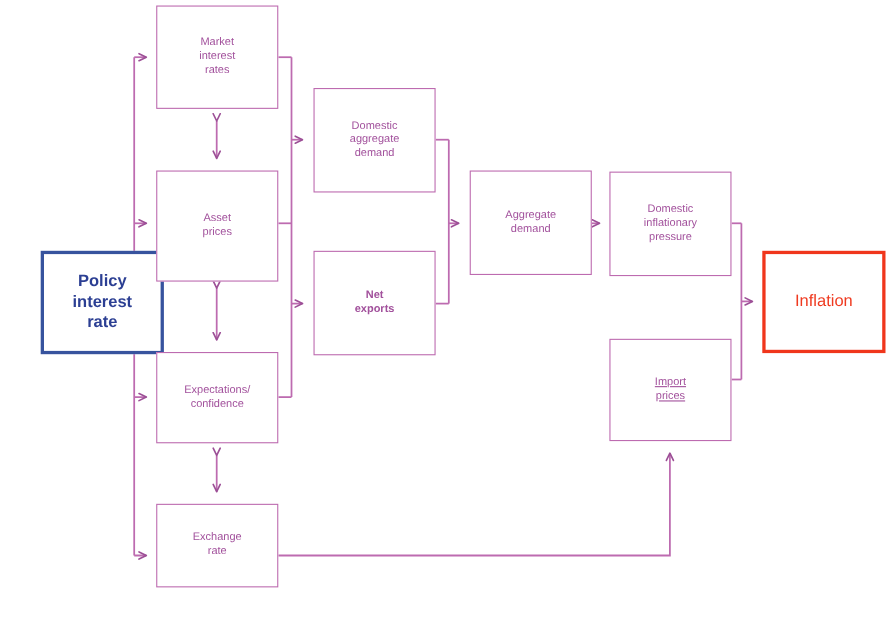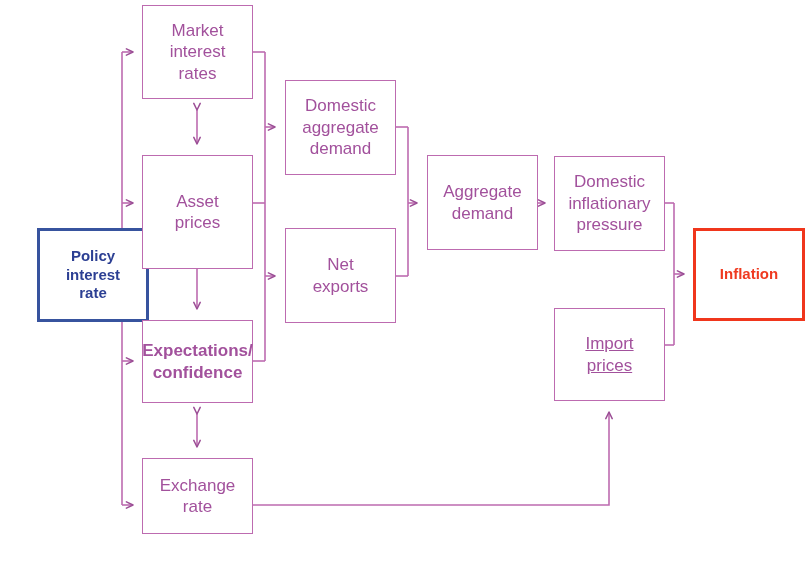--- a/index.html
+++ b/index.html
@@ -36,35 +36,35 @@
     display: block;
     line-height: 1.26;
     white-space: pre-line;
   }
   .node.transmission {
     border: 1.6px solid #b löschen;
   }
   .node.transmission {
     border: 1.6px solid #bd6bb0;
     color: #a2519c;
-    font-size: 17px;
+    font-size: 10px;
     font-weight: 400;
   }
   .node.policy {
     border: 3px solid #37539e;
     color: #2c3f93;
     font-size: 15px;
     font-weight: bold;
     margin-left: 32px;
   }
   .node.outcome {
     border: 3px solid #f0361c;
     color: #ef3a20;
     font-size: 15px;
-    font-weight: bold;
+    font-weight: normal;
   }
 </style>
 </head>
 <body>
 
 <div id="canvas">
 
   <svg id="wiring" viewBox="0 0 810 562" width="810" height="562" aria-hidden="true">
     <defs>
       <marker id="arrowPurple" markerWidth="9" markerHeight="9" refX="7.6" refY="4.5" orient="auto" markerUnits="userSpaceOnUse">
@@ -135,42 +135,42 @@
 interest
 rate</span>
   </div>
 
   <div class="node transmission" style="left:142px; top:5px; width:111px; height:94px;">
     <span class="node-label">Market
 interest
 rates</span>
   </div>
 
-  <div class="node transmission" style="left:142px; top:155px; width:111px; height:114px;">
+  <div class="node transmission" style="left:142px; top:155px; width:111px; height:101px;">
     <span class="node-label">Asset
 prices</span>
   </div>
 
-  <div class="node transmission" style="left:142px; top:320px; width:111px; height:83px;font-weight:bold;">
+  <div class="node transmission" style="left:142px; top:320px; width:111px; height:83px;">
     <span class="node-label">Expectations/
 confidence</span>
   </div>
 
   <div class="node transmission" style="left:142px; top:458px; width:111px; height:76px;">
     <span class="node-label">Exchange
 rate</span>
   </div>
 
   <div class="node transmission" style="left:285px; top:80px; width:111px; height:95px;">
     <span class="node-label">Domestic
 aggregate
 demand</span>
   </div>
 
-  <div class="node transmission" style="left:285px; top:228px; width:111px; height:95px;">
+  <div class="node transmission" style="left:285px; top:228px; width:111px; height:95px;font-weight:bold;">
     <span class="node-label">Net
 exports</span>
   </div>
 
   <div class="node transmission" style="left:427px; top:155px; width:111px; height:95px;">
     <span class="node-label">Aggregate
 demand</span>
   </div>
 
   <div class="node transmission" style="left:554px; top:156px; width:111px; height:95px;">

